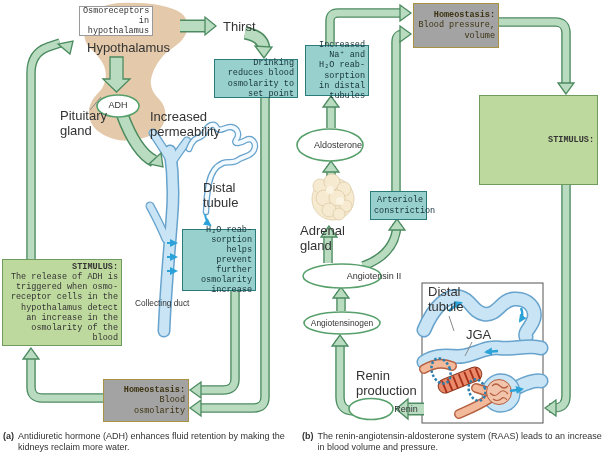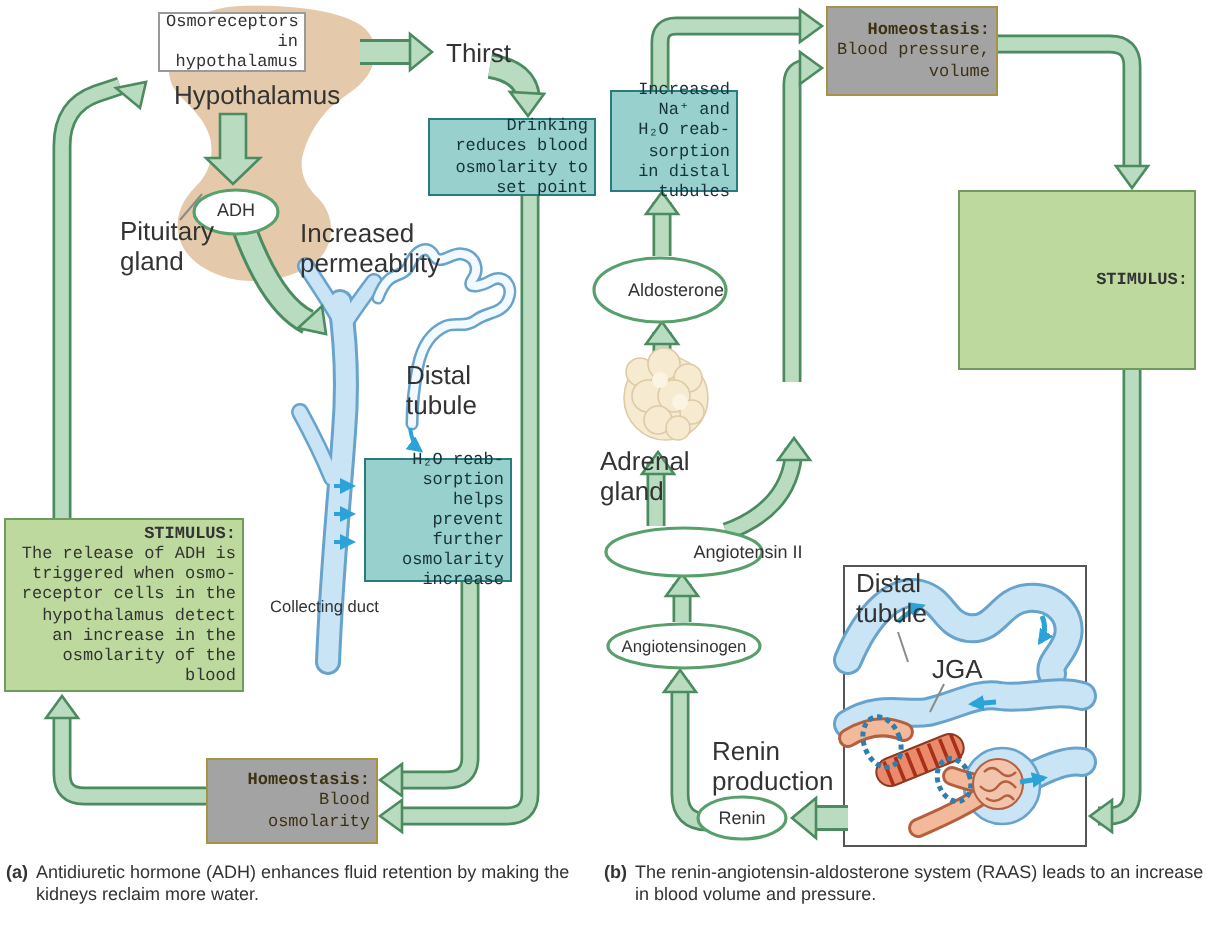--- a/index.html
+++ b/index.html
@@ -245,37 +245,38 @@
   <span class="cl">(a)</span>
   <span>Antidiuretic hormone (ADH) enhances fluid retention by making the kidneys reclaim more water.</span>
 </div>
 
 <div class="abs box box-teal" style="left:305px;top:45px;width:64px;height:51px;">Increased Na⁺ and H₂O reab- sorption in distal tubules</div>
 
 <div class="abs oval-lbl" style="left:280px;top:140px;width:66px;margin-left:25px;">Aldosterone</div>
 
 <div class="abs lbl" style="left:300px;top:224px;width:68px;">Adrenal gland</div>
 
+<div class="abs box box-teal" style="left:370px;top:191px;width:57px;height:29px;">Arteriole constriction</div>
 
 <div class="abs box box-yellow" style="left:413px;top:3px;width:86px;height:45px;">
   <span class="ttl">Homeostasis:</span>
   <span class="bdy">Blood pressure, volume</span>
 </div>
 
 <div class="abs box box-green" style="left:479px;top:95px;width:119px;height:90px;">
   <span class="ttl">STIMULUS:</span>
 </div>
 
 <div class="abs oval-lbl" style="left:304px;top:271px;width:76px;padding-left:32px;">Angiotensin II</div>
 
 <div class="abs oval-lbl" style="left:304px;top:318px;width:76px;font-size:8.4px;">Angiotensinogen</div>
 
 <div class="abs lbl" style="left:356px;top:369px;width:50px;">Renin production</div>
 
-<div class="abs oval-lbl" style="left:349px;top:404px;width:44px;">Renin</div>
+<div class="abs oval-lbl" style="left:349px;top:404px;width:44px;padding-left:35px;">Renin</div>
 
 <div class="abs lbl" style="left:428px;top:285px;width:40px;">Distal tubule</div>
 
 <div class="abs lbl" style="left:466px;top:328px;width:28px;">JGA</div>
 
 <div class="abs cap" style="left:302px;top:431px;width:300px;">
   <span class="cl">(b)</span>
   <span>The renin-angiotensin-aldosterone system (RAAS) leads to an increase in blood volume and pressure.</span>
 </div>
 

